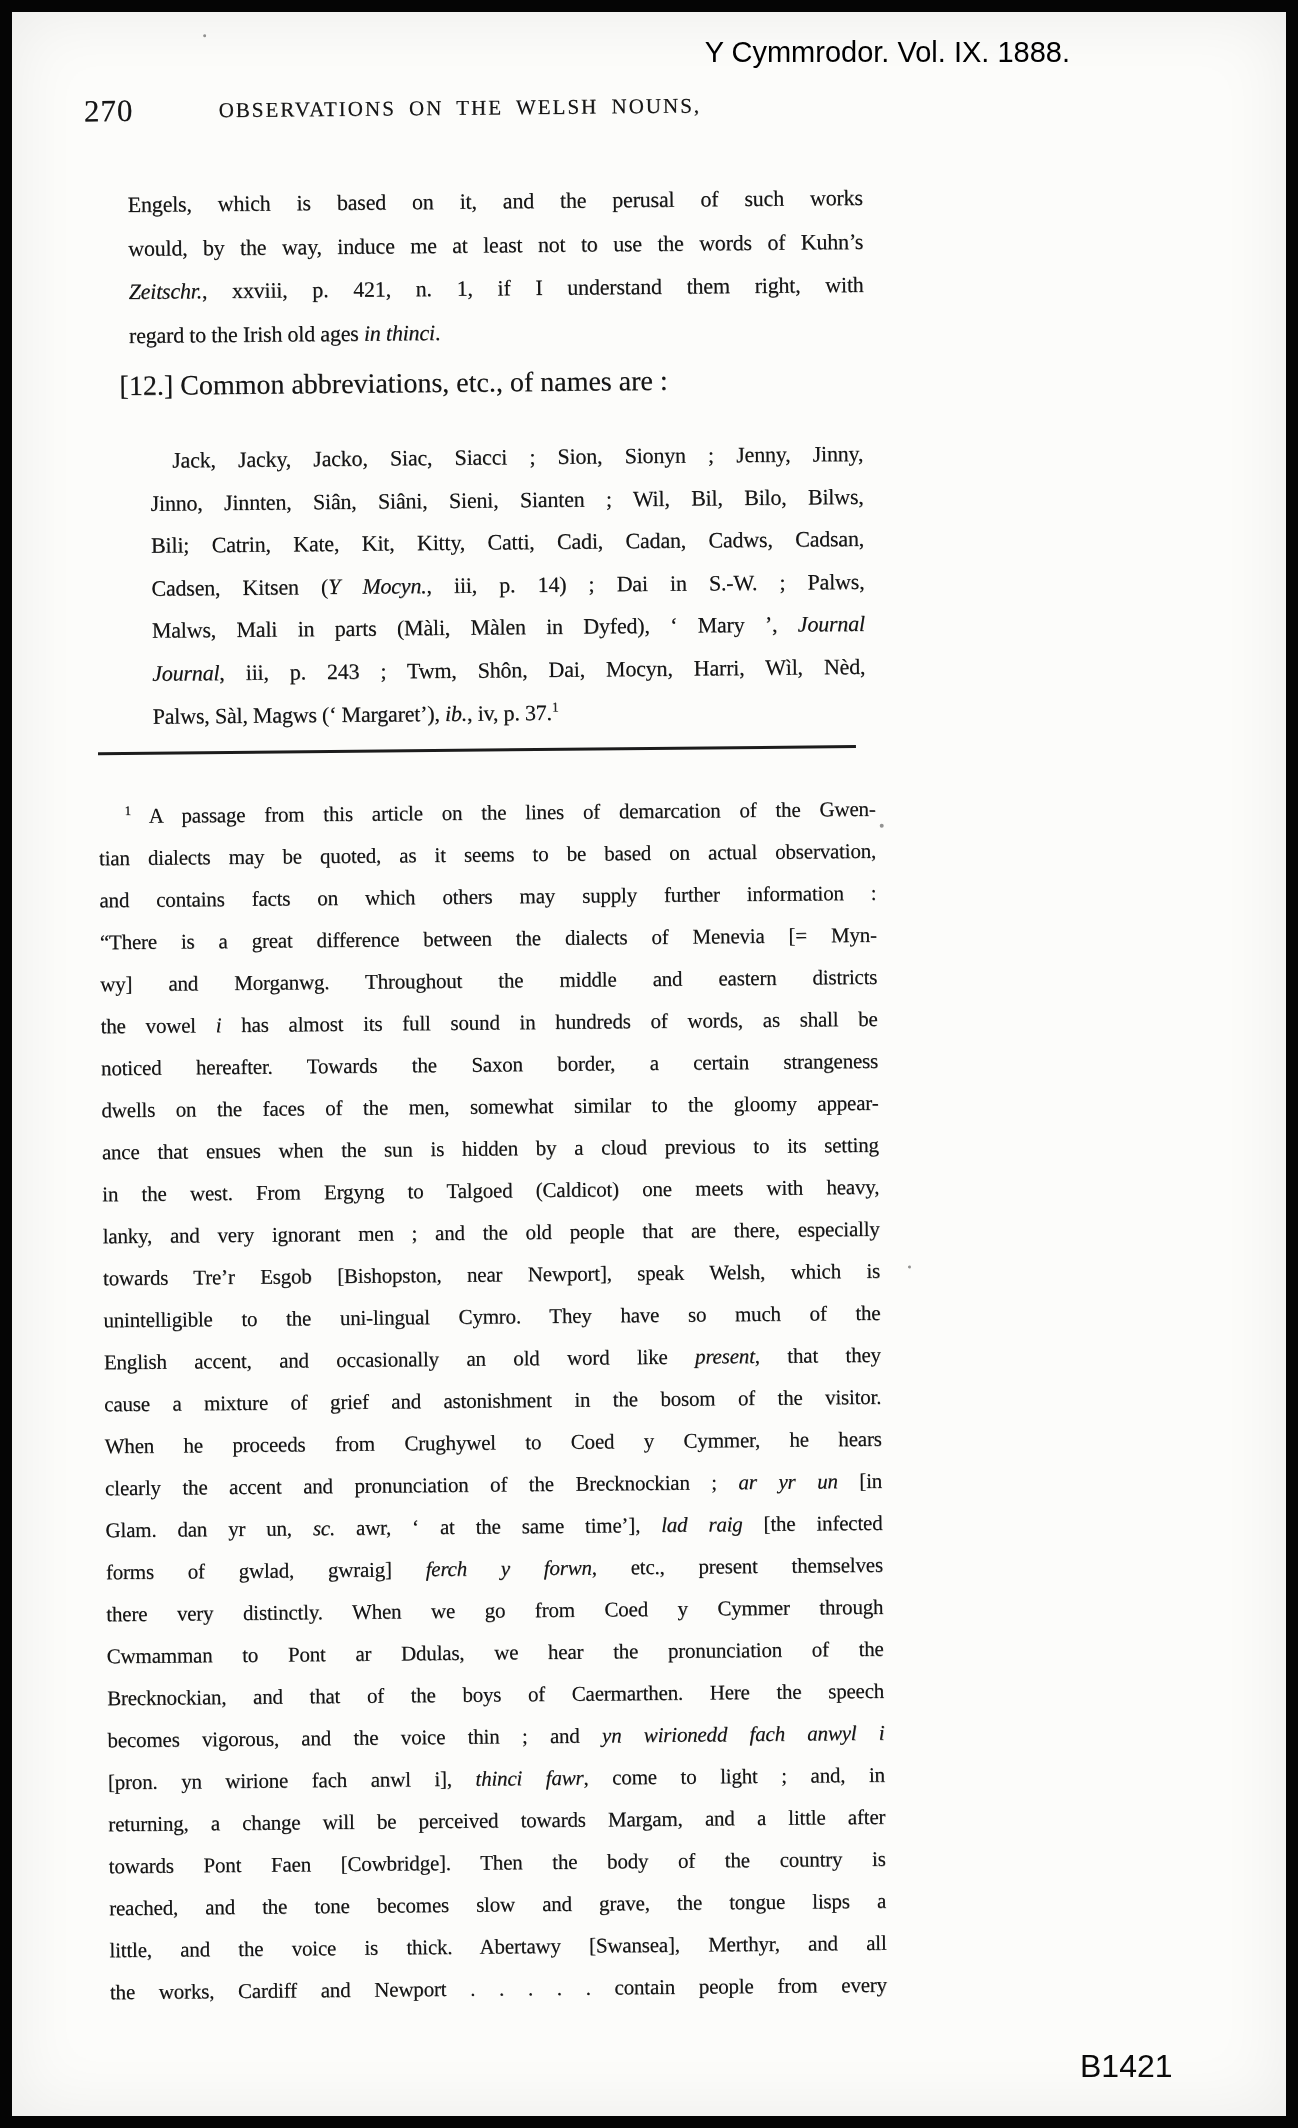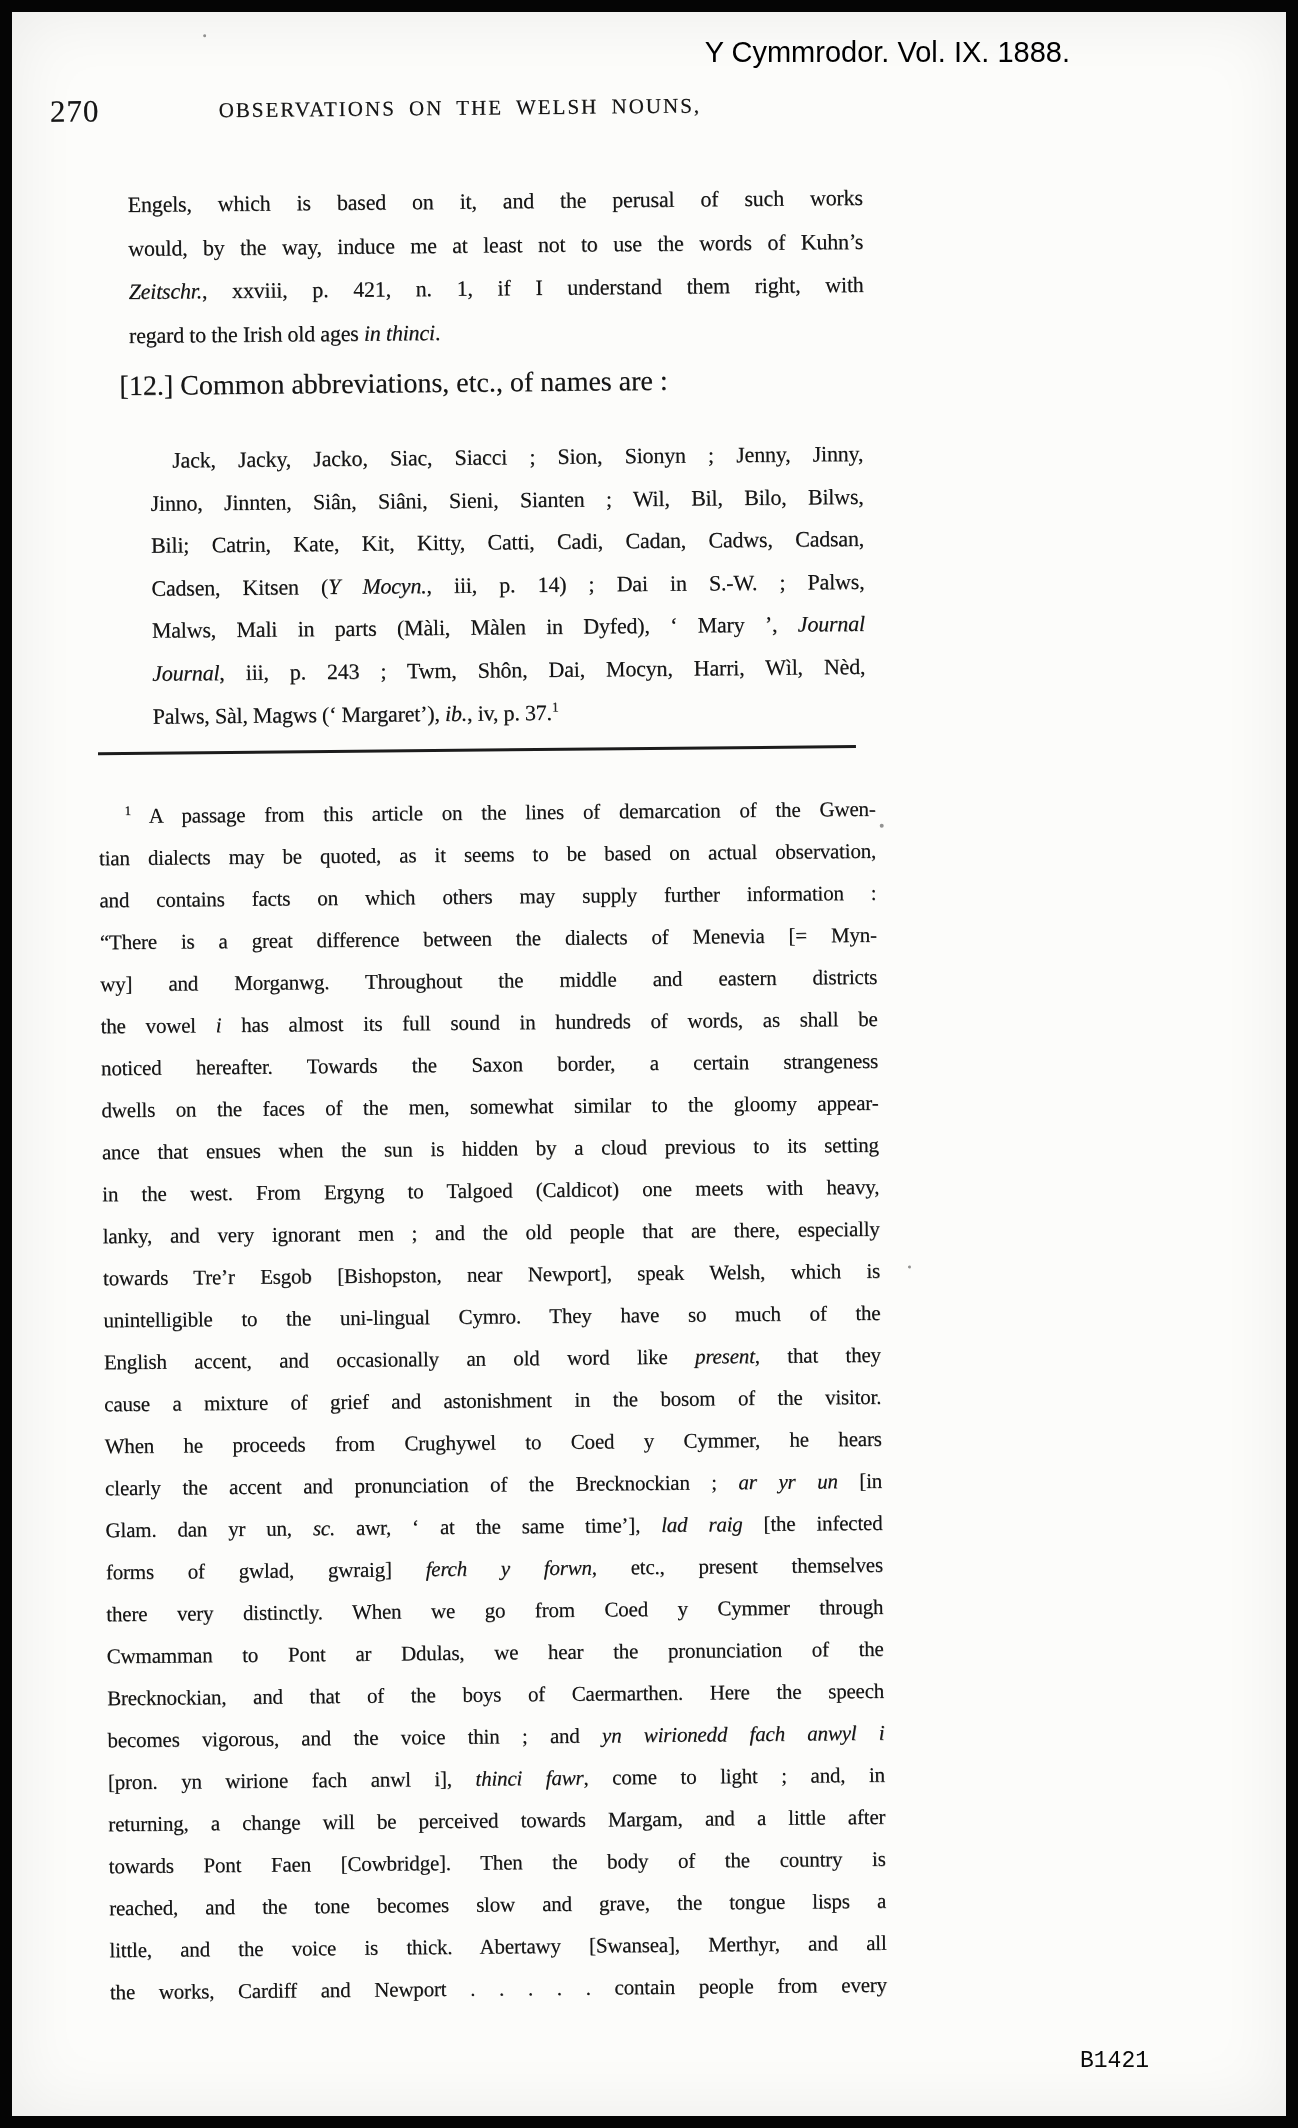--- a/index.html
+++ b/index.html
@@ -21,21 +21,21 @@
     color:#161616;
     text-shadow: 0.3px 0.3px 0 rgba(20,20,20,0.55);
   }
   .overlay-title {
     position:absolute; top:24px; left:0; width:1058px;
     text-align:right;
     font-family:"Liberation Sans", sans-serif;
     font-size:29px; color:#000;
   }
   .page-number {
-    position:absolute; left:46px; top:76px;
+    position:absolute; left:80px; top:76px;
     font-size:31px; letter-spacing:1px;
   }
   .running-header {
     position:absolute; left:0; top:82px; width:912px;
     text-align:center;
     font-size:21px; letter-spacing:2px; word-spacing:6px;
   }
   .block { position:absolute; }
   .tline {
     text-align:justify;
@@ -55,22 +55,22 @@
   .rule {
     position:absolute; left:88px; top:735px; width:758px; height:3px;
     background:#1c1c1c;
   }
   .footnote { left:88px; top:778px; width:777px; font-size:21px; line-height:42px; }
   .footnote .tline:first-child { text-indent:26px; }
   sup { font-size:62%; vertical-align:super; line-height:0; }
   i { font-style:italic; }
   .archive-label {
     position:absolute; left:1068px; top:2036px;
-    font-family:Liberation Mono, monospace;
-    font-size:23px; color:#0a0a0a;
+    font-family:Liberation Sans, sans-serif;
+    font-size:32px; color:#0a0a0a;
   }
   .speckle {
     position:absolute; width:4px; height:4px; border-radius:50%;
     background:rgba(40,40,40,0.5);
   }
 </style>
 </head>
 <body>
 
 <div class="frame">

